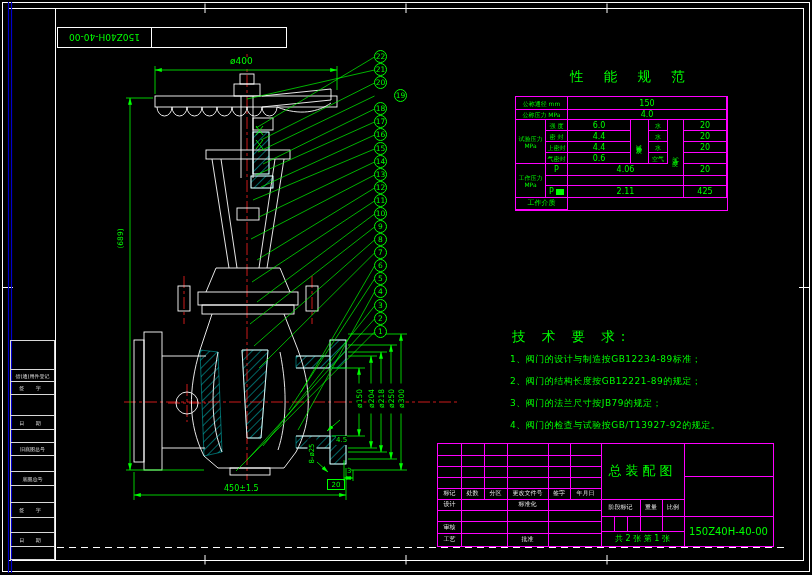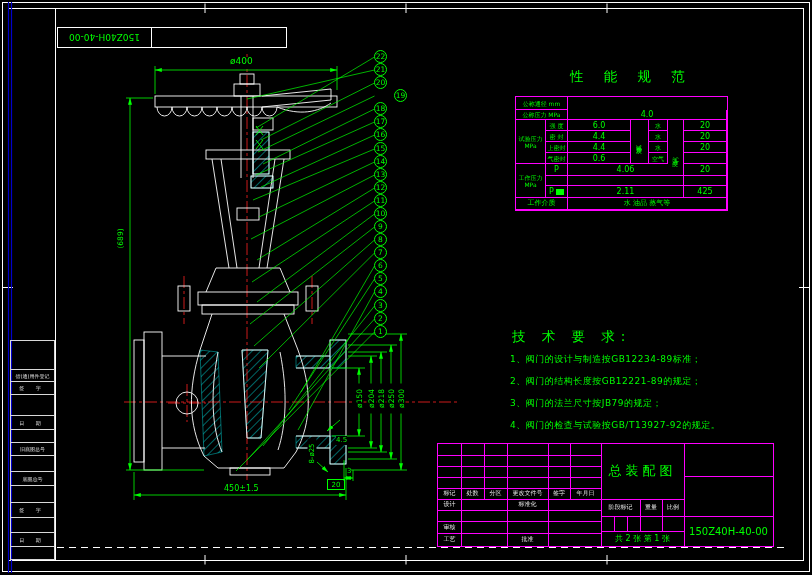--- a/index.html
+++ b/index.html
@@ -197,20 +197,21 @@
   <div class="vdim" style="left:376px;top:394px">ø250</div>
   <div class="vdim" style="left:386px;top:394px">ø300</div>
   <div class="dim" style="left:336px;top:436px;font-size:7px">4.5</div>
   <div class="vdim" style="left:297px;top:449px;font-size:7px">8-ø25</div>
   <div class="dim" style="left:347px;top:467px;font-size:7px">3</div>
   <div class="cell" style="left:327px;top:479px;width:18px;height:11px;border:1px solid #00ff00;color:#00ff00;font-size:7px">20</div>
 
   <div class="ti" style="left:570px;top:68px;font-size:13.5px;letter-spacing:8px">性 能 规 范</div>
   <div class="abs" style="left:515px;top:96px;width:211px;height:113px;border:1px solid #ff00ff;box-sizing:content-box">
     <div class="cell tc lbl" style="left:0;top:0;width:52px;height:13px">公称通径 mm</div>
+    <div class="cell tc val" style="left:52px;top:0;width:159px;height:13px">150</div>
     <div class="cell tc lbl" style="left:0;top:13px;width:52px;height:10px">公称压力 MPa</div>
     <div class="cell tc val" style="left:52px;top:13px;width:159px;height:10px">4.0</div>
 
     <div class="cell tc lbl" style="left:0;top:23px;width:30px;height:44px;padding:0 1px">试验压力 MPa</div>
     <div class="cell tc lbl" style="left:30px;top:23px;width:22px;height:11px">强 度</div>
     <div class="cell tc lbl" style="left:30px;top:34px;width:22px;height:11px">密 封</div>
     <div class="cell tc lbl" style="left:30px;top:45px;width:22px;height:11px">上密封</div>
     <div class="cell tc lbl" style="left:30px;top:56px;width:22px;height:11px">气密封</div>
     <div class="cell tc val" style="left:52px;top:23px;width:63px;height:11px">6.0</div>
     <div class="cell tc val" style="left:52px;top:34px;width:63px;height:11px">4.4</div>
@@ -235,21 +236,20 @@
         <span class="pmark"></span>
       </div>
     <div class="cell tc val" style="left:52px;top:67px;width:116px;height:12px">4.06</div>
     <div class="cell tc val" style="left:52px;top:79px;width:116px;height:10px"></div>
     <div class="cell tc val" style="left:52px;top:89px;width:116px;height:12px">2.11</div>
     <div class="cell tc val" style="left:168px;top:67px;width:43px;height:12px">20</div>
     <div class="cell tc val" style="left:168px;top:79px;width:43px;height:10px"></div>
     <div class="cell tc val" style="left:168px;top:89px;width:43px;height:12px">425</div>
 
     <div class="cell tc lbl" style="left:0;top:101px;width:52px;height:12px;font-size:7px">工作介质</div>
-    <div class="cell tc lbl" style="left:52px;top:101px;width:159px;height:12px;font-size:7px">水  油品  蒸气等</div>
   </div>
 
   <div>
     <div class="ti" style="left:512px;top:328px;font-size:13.5px;letter-spacing:6px">技 术 要 求:</div>
     <div class="ti" style="left:510px;top:353px;font-size:9px;letter-spacing:0.5px">1、阀门的设计与制造按GB12234-89标准；</div>
     <div class="ti" style="left:510px;top:375px;font-size:9px;letter-spacing:0.5px">2、阀门的结构长度按GB12221-89的规定；</div>
     <div class="ti" style="left:510px;top:397px;font-size:9px;letter-spacing:0.5px">3、阀门的法兰尺寸按JB79的规定；</div>
     <div class="ti" style="left:510px;top:419px;font-size:9px;letter-spacing:0.5px">4、阀门的检查与试验按GB/T13927-92的规定。</div>
   </div>
 

